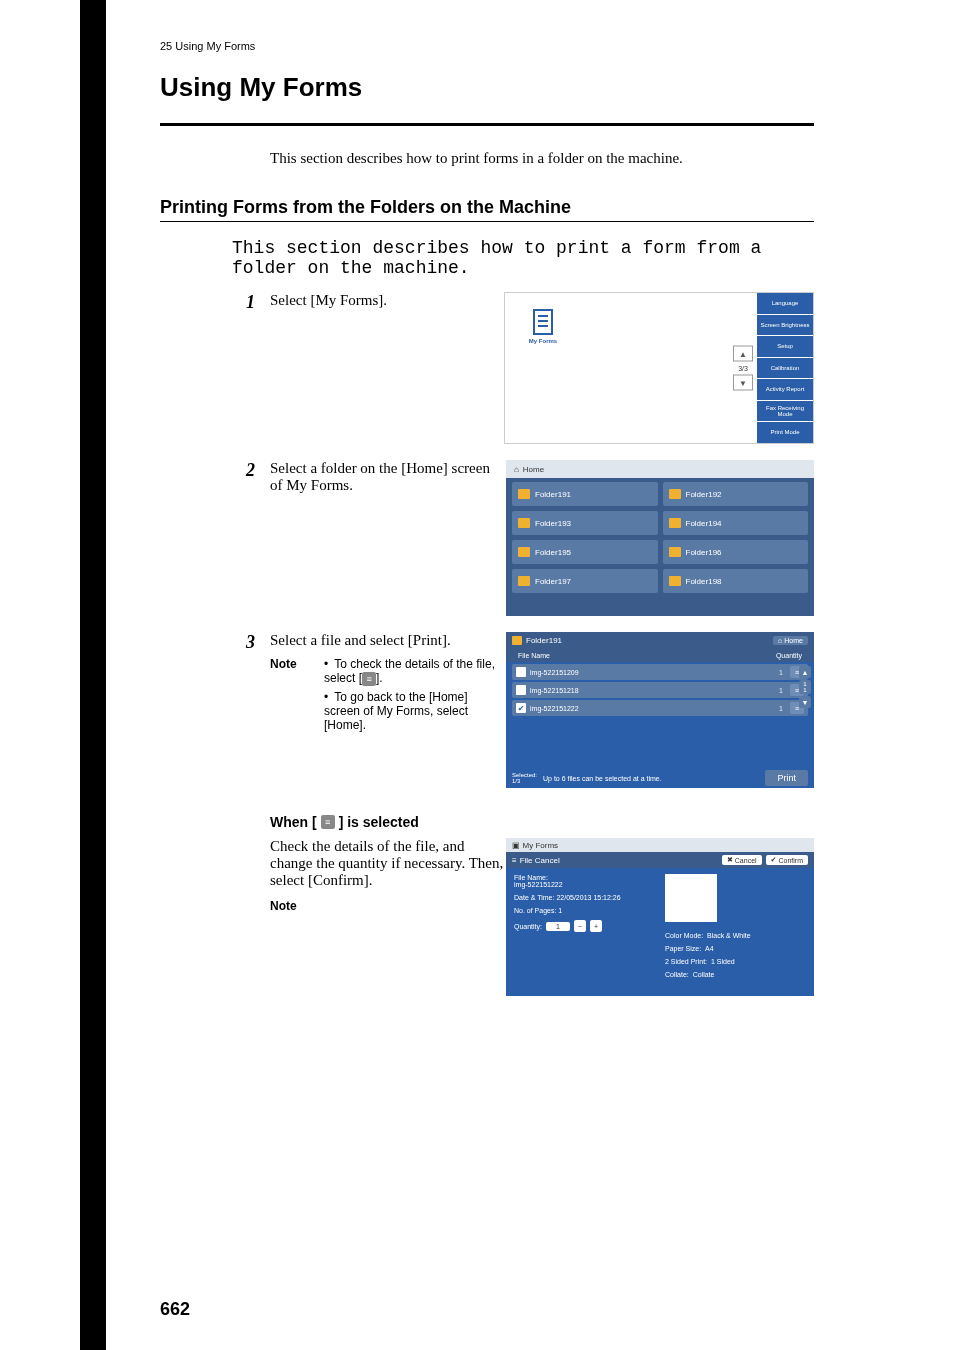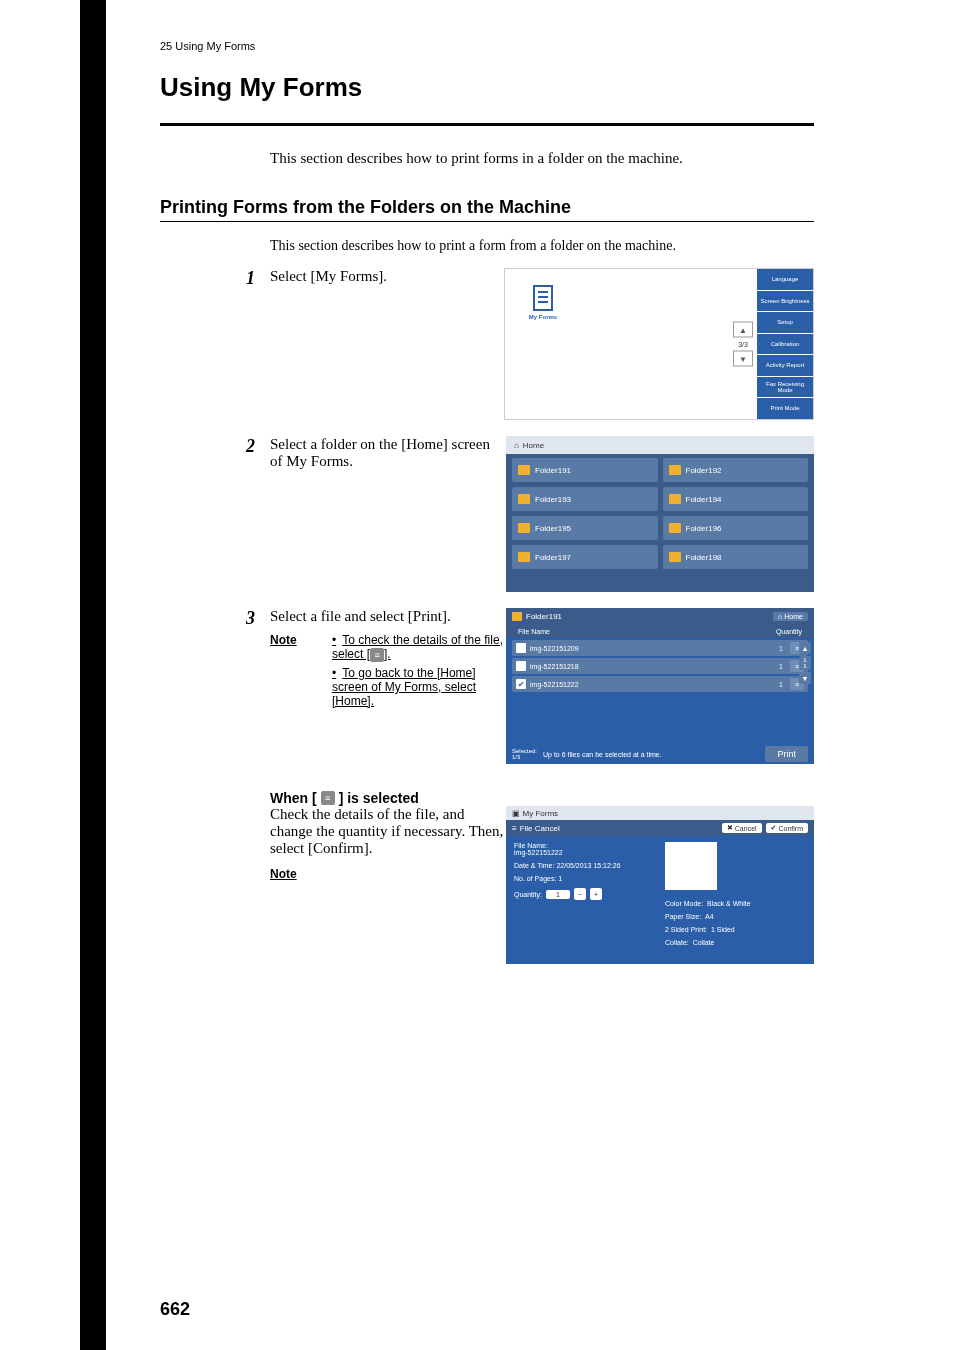--- a/index.html
+++ b/index.html
@@ -45,23 +45,23 @@
   }
   .h2{
     font-family:Liberation Sans, sans-serif;
     font-weight:bold;
     font-size:18px;
     border-bottom:1px solid #000;
     padding-bottom:3px;
     margin:20px 0 16px 0;
   }
   .sub-intro{
-    font-family:Liberation Serif, serif;
-    font-size:14px;
-    margin-left:110px;
+    font-family:Liberation Mono, monospace;
+    font-size:18px;
+    margin-left:72px;
     margin-bottom:14px;
   }
   .step-row{
     display:flex;
     align-items:flex-start;
     margin-bottom:16px;
   }
   .step-num{
     font-family:Georgia,"Times New Roman",serif;
     font-style:italic;
@@ -121,37 +121,36 @@
   .ss3-foot .cnt{display:flex;flex-direction:column;line-height:1;font-size:6px;}
   .ss3-foot .msg{margin-left:6px;}
   .ss3-foot .print{margin-left:auto;background:#5a7aa6;padding:3px 12px;border-radius:2px;font-size:9px;}
 
   .note-block{
     font-family:Arial,Helvetica,sans-serif;
     font-size:12px;
     margin-left:110px;
     margin-top:6px;
     display:flex;
-    gap:18px;
-    text-decoration:underline;
+    gap:10px;
   }
   .note-block .nlabel{
     font-weight:bold;
     width:44px;
     flex-shrink:0;
   }
   .note-block ul{margin:0;padding:0;list-style:none;max-width:280px;}
   .note-block li{margin-bottom:4px;}
   .note-block li::before{content:"•";margin-right:6px;}
 
   .h3{
     font-family:Arial,Helvetica,sans-serif;
     font-weight:bold;
     font-size:14px;
-    margin:26px 0 0 110px;
+    margin:26px 0 8px 110px;
     display:flex;
     align-items:center;
     gap:4px;
   }
   .icon-box{width:14px;height:14px;background:#888;display:inline-flex;align-items:center;justify-content:center;color:#fff;font-size:9px;border-radius:2px;}
 
   .row-bottom{display:flex;align-items:flex-start;}
   .row-bottom .left{flex:1;max-width:390px;margin-left:110px;font-family:Georgia,"Times New Roman",serif;font-size:15px;}
   
   .ss4{width:308px;height:158px;background:#2a5ea8;color:#fff;font-size:8px;position:relative;margin-left:auto;}

